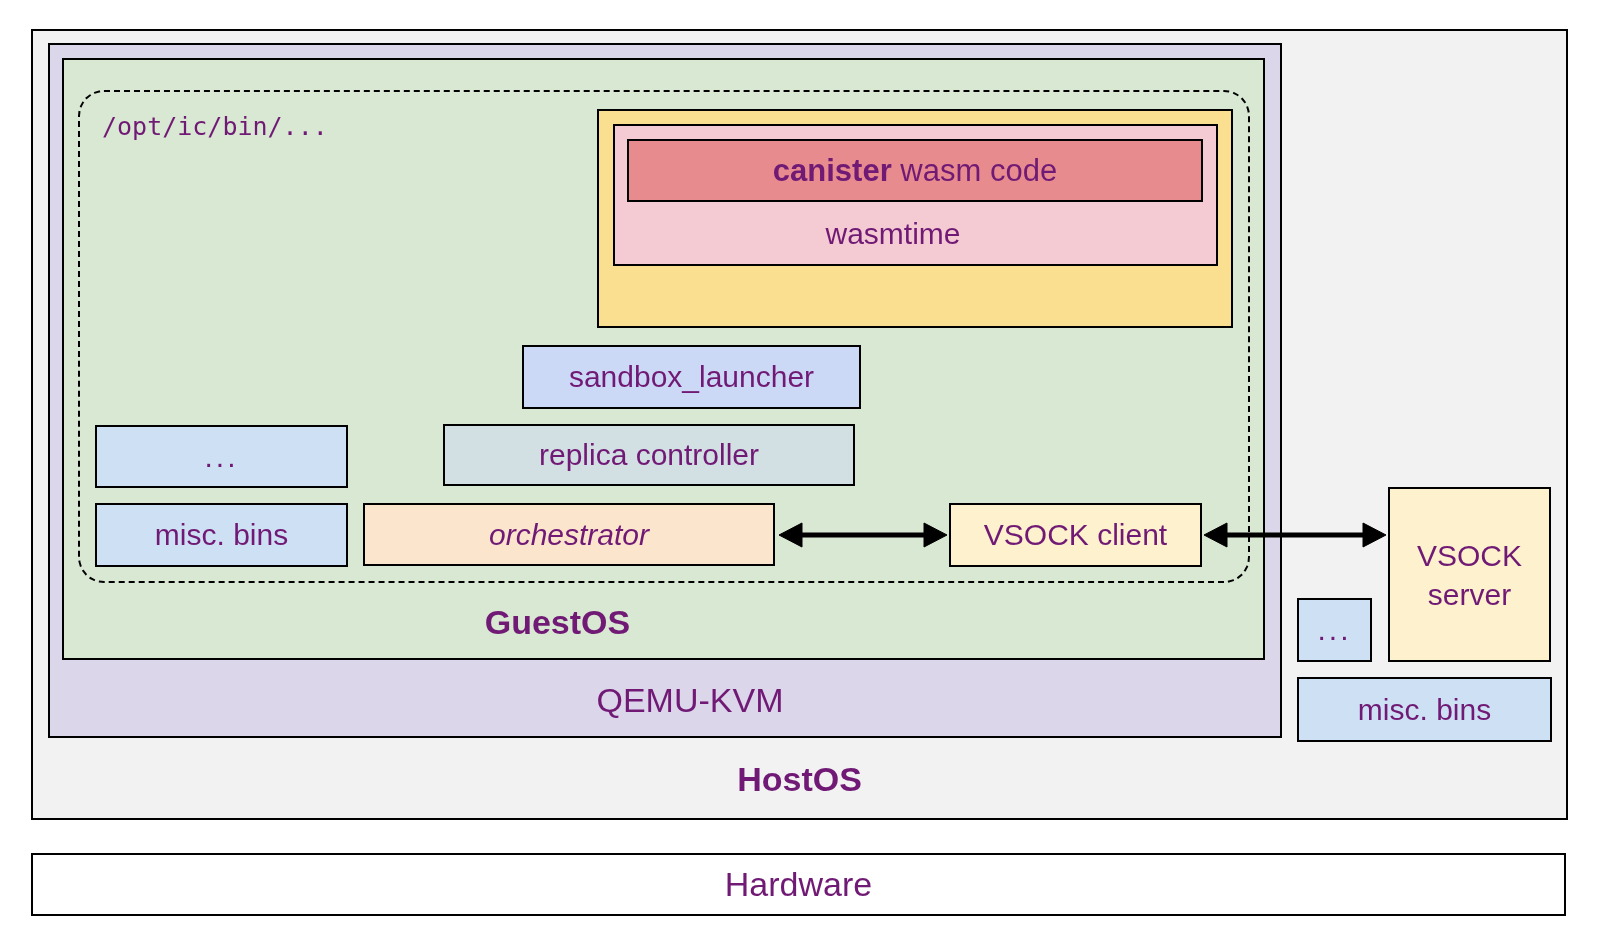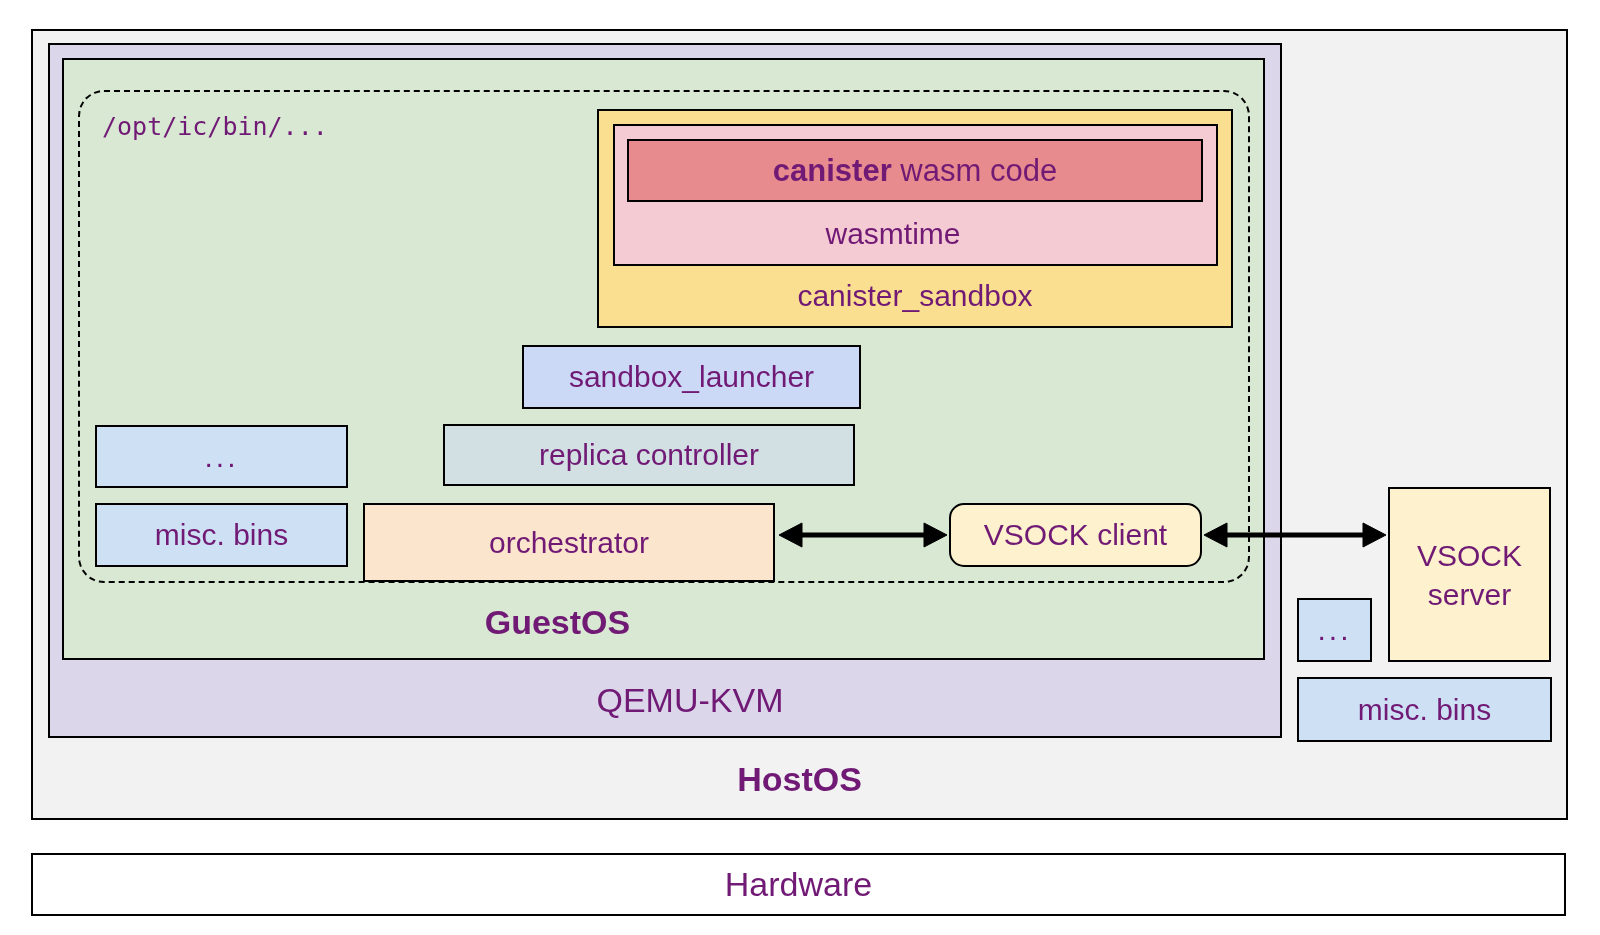--- a/index.html
+++ b/index.html
@@ -28,22 +28,22 @@
   
   .canister-sandbox{left:597px;top:109px;width:636px;height:219px;background:#fbdf90;}
   .wasmtime{left:613px;top:124px;width:605px;height:142px;background:#f4cbd3;}
   .canister{left:627px;top:139px;width:576px;height:63px;background:#e88b8e;}
   .wasmtime-lbl{left:613px;top:206px;width:506px;height:56px;margin-left:27px;}
   .canister-sandbox-lbl{left:597px;top:268px;width:636px;height:56px;}
   .sandbox-launcher{left:522px;top:345px;width:339px;height:64px;background:#ccd9f6;}
   .dots-left{left:95px;top:425px;width:253px;height:63px;background:#cee1f4;}
   .replica-controller{left:443px;top:424px;width:412px;height:62px;background:#d2dfe3;}
   .misc-bins-left{left:95px;top:503px;width:253px;height:64px;background:#cee1f4;}
-  .orchestrator{left:363px;top:503px;width:412px;height:79px;background:#fce5cd;}
-  .vsock-client{left:949px;top:503px;width:253px;height:64px;background:#fdf2cd;border-radius:15px;}
+  .orchestrator{left:363px;top:503px;width:412px;height:63px;background:#fce5cd;font-style:italic;}
+  .vsock-client{left:949px;top:503px;width:253px;height:64px;background:#fdf2cd;}
   .vsock-server{left:1388px;top:487px;width:163px;height:175px;background:#fdf2cd;flex-direction:column;line-height:1.3;}
   .dots-right{left:1297px;top:598px;width:75px;height:64px;background:#cee1f4;}
   .misc-bins-right{left:1297px;top:677px;width:255px;height:65px;background:#cee1f4;}
 
   
   .bin-path{left:102px;top:112px;}
   .guest-os-lbl{left:62px;top:600px;width:991px;height:44px;}
   .qemu-kvm-lbl{left:48px;top:678px;width:1284px;height:44px;}
   .host-os-lbl{left:31px;top:757px;width:1537px;height:44px;}
 
@@ -60,21 +60,20 @@
   <div class="abs dashed-box"></div>
 
   <div class="abs mono bin-path">/opt/ic/bin/...</div>
 
   <div class="abs frame canister-sandbox"></div>
   <div class="abs frame wasmtime"></div>
   <div class="abs cbox canister fs31">
     <span><span class="bold">canister</span><span> wasm code</span></span>
   </div>
   <div class="abs lbl fs30 wasmtime-lbl">wasmtime</div>
-  <div class="abs lbl fs30 canister-sandbox-lbl">canister_sandbox</div>
 
   <div class="abs cbox fs30 sandbox-launcher">sandbox_launcher</div>
   <div class="abs cbox fs30 dots dots-left">...</div>
   <div class="abs cbox fs30 replica-controller">replica controller</div>
   <div class="abs cbox fs30 misc-bins-left">misc. bins</div>
   <div class="abs cbox fs30 orchestrator">orchestrator</div>
   <div class="abs cbox fs30 vsock-client">VSOCK client</div>
 
   <div class="abs cbox fs30 vsock-server">
     <div>VSOCK</div>

